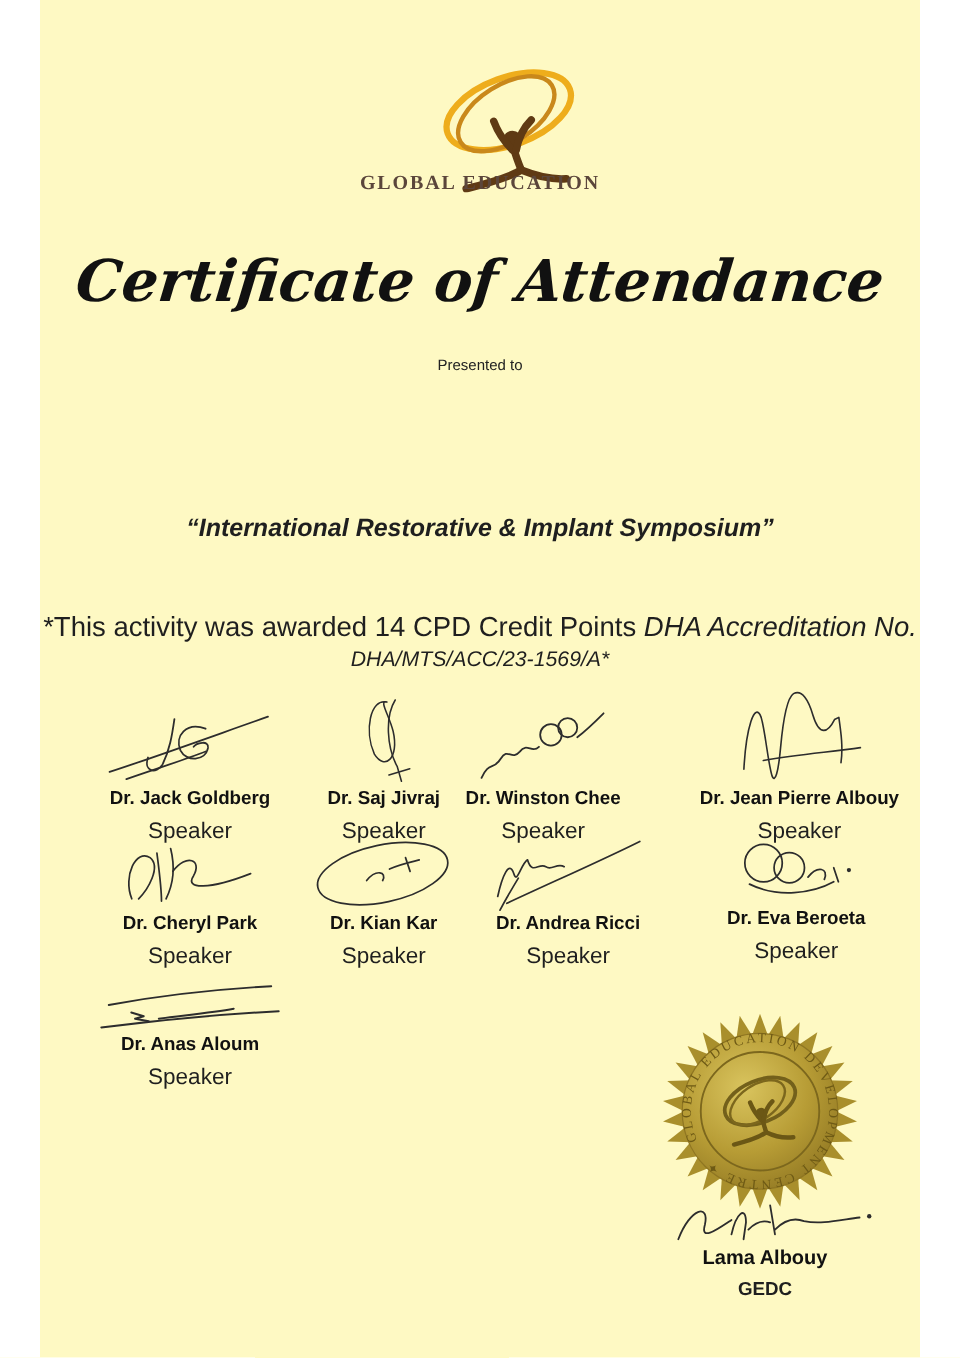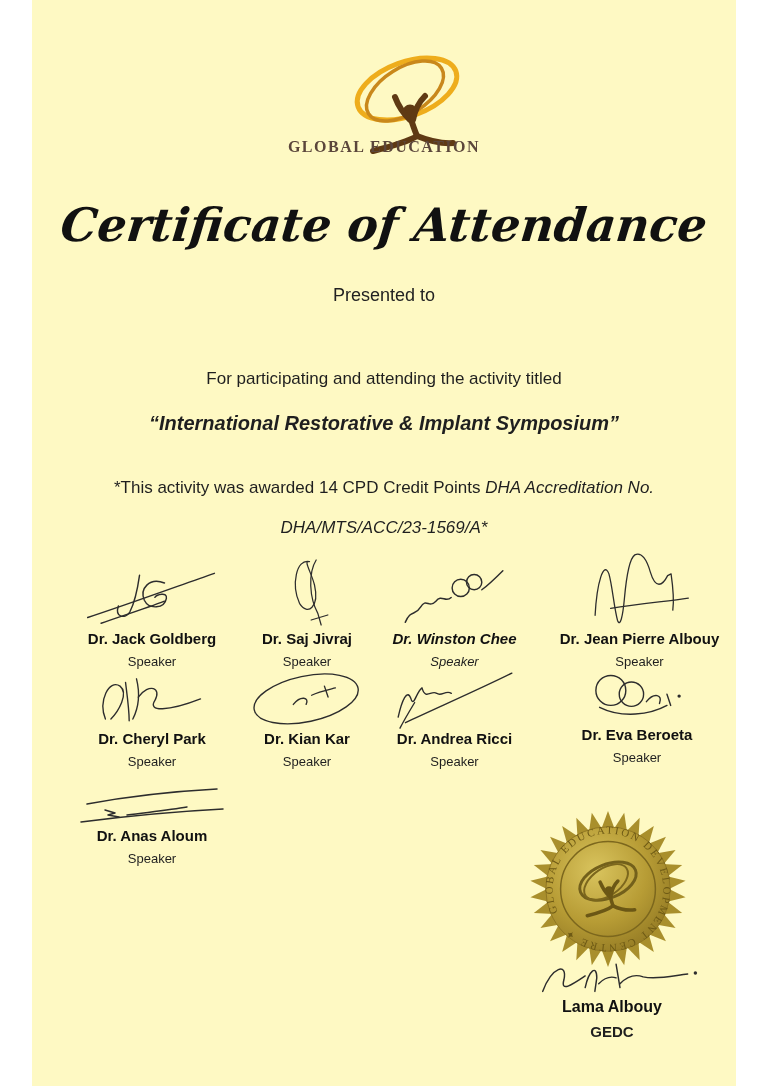--- a/index.html
+++ b/index.html
@@ -10,36 +10,36 @@
   
   .logo-art{position:absolute;left:277px;top:52px;width:200px;height:102px;}
   .logo-line1{top:138px;font-family:"Liberation Serif",serif;font-size:16px;letter-spacing:1.5px;
               color:#5b463b;font-weight:600;}
   .logo-line2{top:157px;font-family:"Liberation Serif",serif;font-size:12.5px;letter-spacing:2px;
               color:#5b463b;font-weight:600;}
 
   
   .cert-title{top:198px;font-family:"DejaVu Serif",serif;font-style:italic;font-weight:700;
               font-size:46px;color:#111;transform:skewX(-6deg);}
-  .presented{top:285px;font-size:18px;color:#222;}
+  .presented{top:285px;font-size:12px;color:#222;}
   .recipient{top:319px;font-size:25px;font-weight:700;color:#111;}
   .participating{top:369px;font-size:17px;}
   .activity{top:412px;font-size:20px;font-weight:700;font-style:italic;}
   .organized{top:431px;font-size:17px;}
   .dateline{top:460px;font-size:17px;font-style:italic;}
-  .cpdline{top:478px;font-size:17px;}
+  .cpdline{top:489px;font-size:22px;}
   .accr{top:518px;font-size:17px;font-style:italic;}
   .b{font-weight:700;}
   .i{font-style:italic;}
 
   
   .speaker{position:absolute;text-align:center;}
   .speaker svg{display:block;margin:0 auto;}
   .sp-name{font-size:15px;font-weight:700;color:#111;white-space:nowrap;text-align:center;}
-  .sp-role{font-size:13px;margin-top:7px;color:#1f1f1f;}
+  .sp-role{font-size:18px;margin-top:7px;color:#1f1f1f;}
   .sig path,.sig circle,.sig ellipse{fill:none;stroke:#2d2d2d;stroke-width:1.5;
        stroke-linecap:round;stroke-linejoin:round;}
   .sig .dot{fill:#2d2d2d;stroke:none;}
 
   
   .seal{position:absolute;left:497px;top:810px;width:158px;height:158px;}
   .seal-sig{position:absolute;left:495px;top:945px;width:185px;height:58px;}
   .signatory-name{position:absolute;left:495px;width:170px;top:998px;text-align:center;
                   font-size:16px;font-weight:700;color:#111;}
   .signatory-org{position:absolute;left:495px;width:170px;top:1023px;text-align:center;
@@ -61,21 +61,20 @@
         <path d="M8,33 C18,37 30,41 44,40"></path>
         <path d="M1,17 C-6,10 -11,2 -14,-6"></path>
         <path d="M4,17 C6,6 10,-1 16,-7"></path>
       </g>
     </g>
   </svg>
   <div class="center logo-line1">GLOBAL EDUCATION</div>
 
   <div class="center cert-title">Certificate of Attendance</div>
   <div class="center presented">Presented to</div>
-  <div class="center participating">For participating and attending the activity titled</div>
   <div class="center activity">“International Restorative &amp; Implant Symposium”</div>
 
 
 
   <div class="center cpdline">
     <span>*This activity was awarded 14 CPD Credit Points </span><span class="i">DHA Accreditation No.</span>
   </div>
 
   <div class="center accr">DHA/MTS/ACC/23-1569/A*</div>
 
@@ -93,21 +92,21 @@
   <div class="speaker" style="left:195px;top:555px;width:160px;">
     <svg class="sig" width="90" height="75" viewBox="0 0 90 90">
       <path d="M48,8 C32,4 26,36 36,58 C46,74 60,62 54,36 C50,20 40,6 48,8"></path>
       <path d="M56,6 C46,22 48,52 58,70 L62,84"></path>
         <path d="M50,78 L70,72"></path>
     </svg>
     <div class="sp-name">Dr. Saj Jivraj</div>
     <div class="sp-role">Speaker</div>
   </div>
 
-  <div class="speaker" style="left:335px;top:563px;width:175px;font-style:italic;">
+  <div class="speaker" style="left:315px;top:563px;width:175px;">
     <svg class="sig" width="120" height="67" viewBox="0 0 120 70">
       <path d="M8,62 C14,48 18,56 24,46 C30,36 33,48 40,40 C46,32 50,42 56,36"></path>
       <circle cx="66" cy="26" r="9"></circle>
         <circle cx="80" cy="20" r="8"></circle>
       <path d="M88,28 C96,22 102,16 110,8"></path>
     </svg>
     <div class="sp-name">Dr. Winston Chee</div>
     <div class="sp-role">Speaker</div>
   </div>
 

